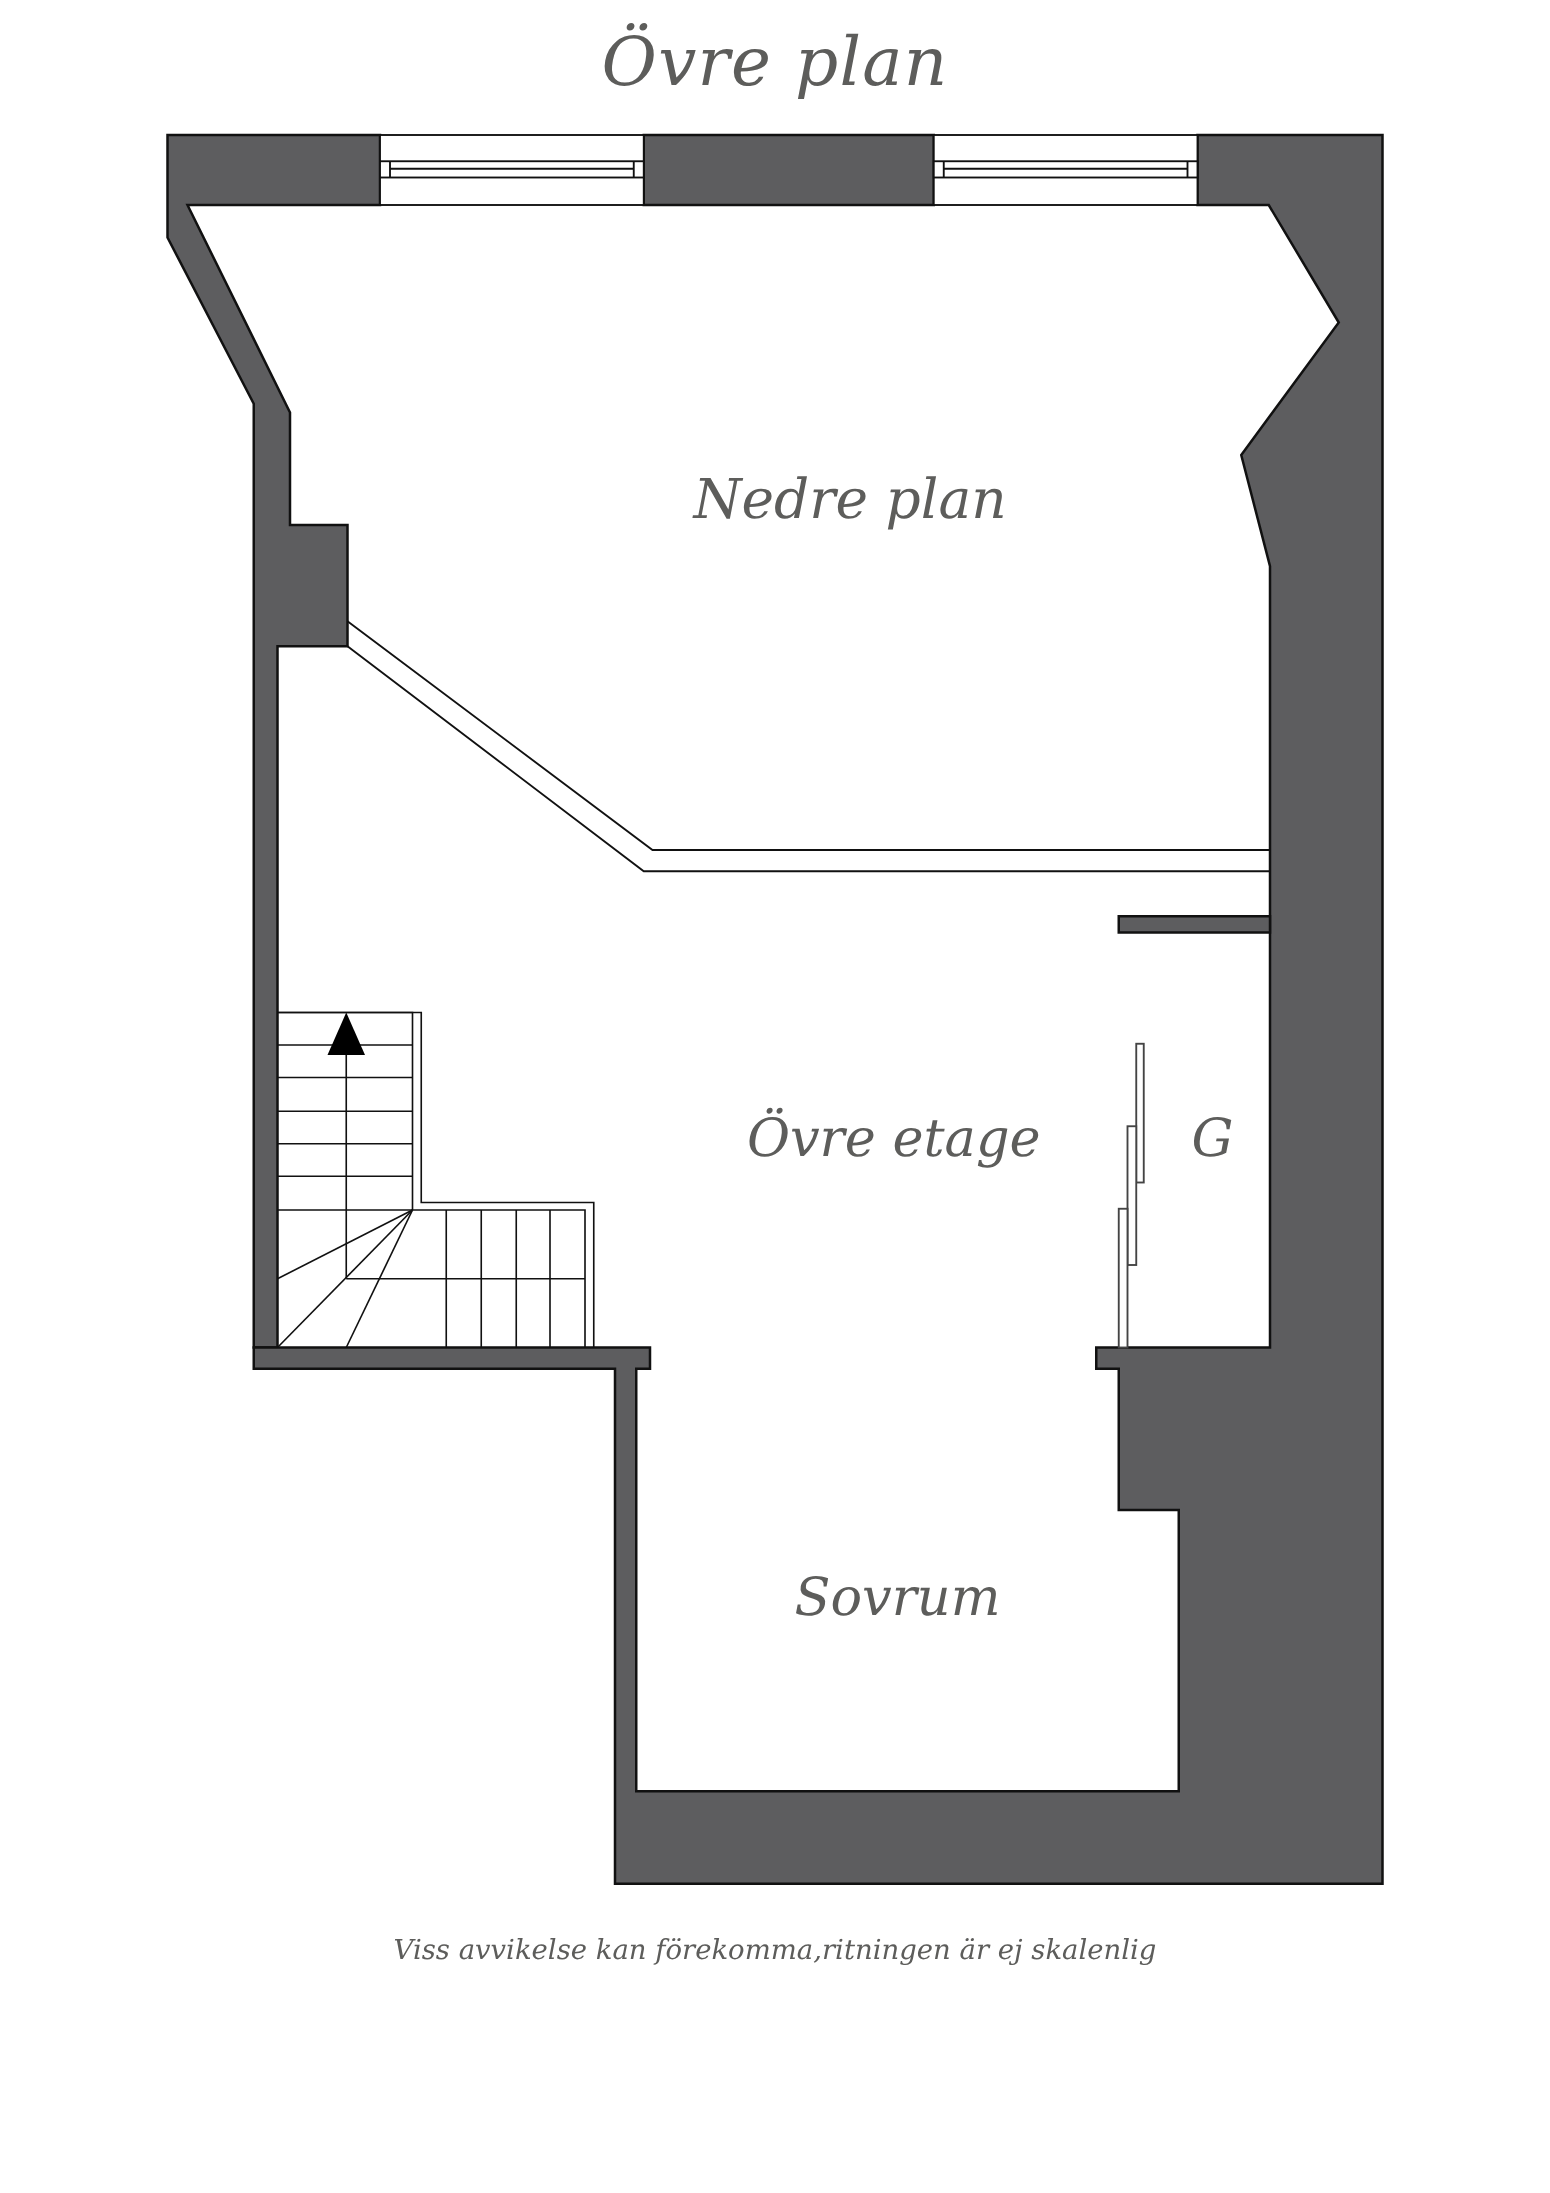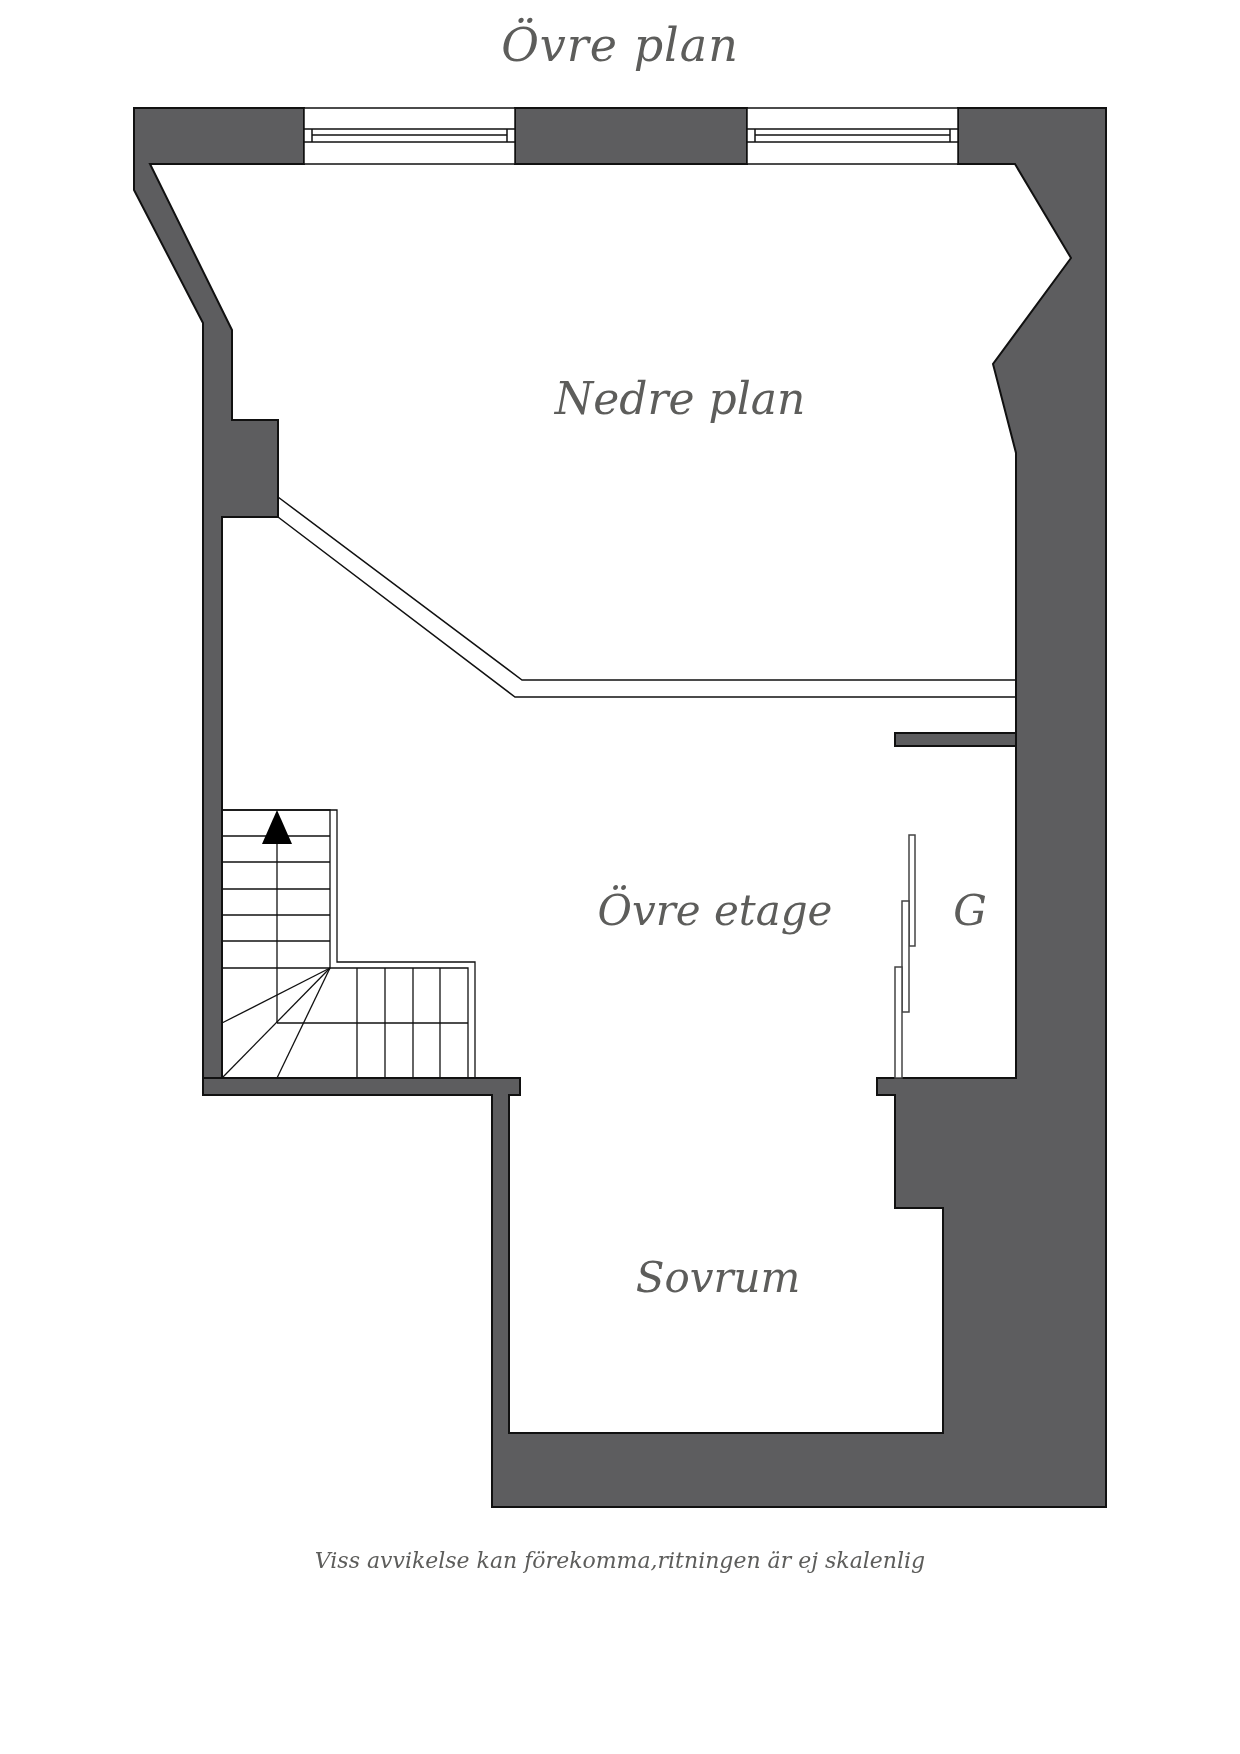--- a/index.html
+++ b/index.html
@@ -1,20 +1,20 @@
 <!DOCTYPE html>
 <html><head>
 <meta charset="utf-8">
 <style>
   html, body { margin: 0; padding: 0; background: #ffffff; }
   body { width: 1240px; height: 1754px; position: relative; overflow: hidden; }
   .title {
     position: absolute; left: 0; width: 1240px; top: 18px; text-align: center;
     font-family: "DejaVu Serif", "Liberation Serif", serif; font-style: italic;
-    font-size: 46px; color: #5d5d5b; letter-spacing: 1px;
+    font-size: 54px; color: #5d5d5b; letter-spacing: 1px;
   }
   svg.plan { position: absolute; left: 0; top: 0; }
   .room-label {
     font-family: "DejaVu Serif", "Liberation Serif", serif; font-style: italic;
     fill: #5d5d5b;
   }
   .footer {
     position: absolute; left: 0; width: 1240px; top: 1548px; text-align: center;
     font-family: "DejaVu Serif", "Liberation Serif", serif; font-style: italic;
     font-size: 22px; color: #5d5d5b;

